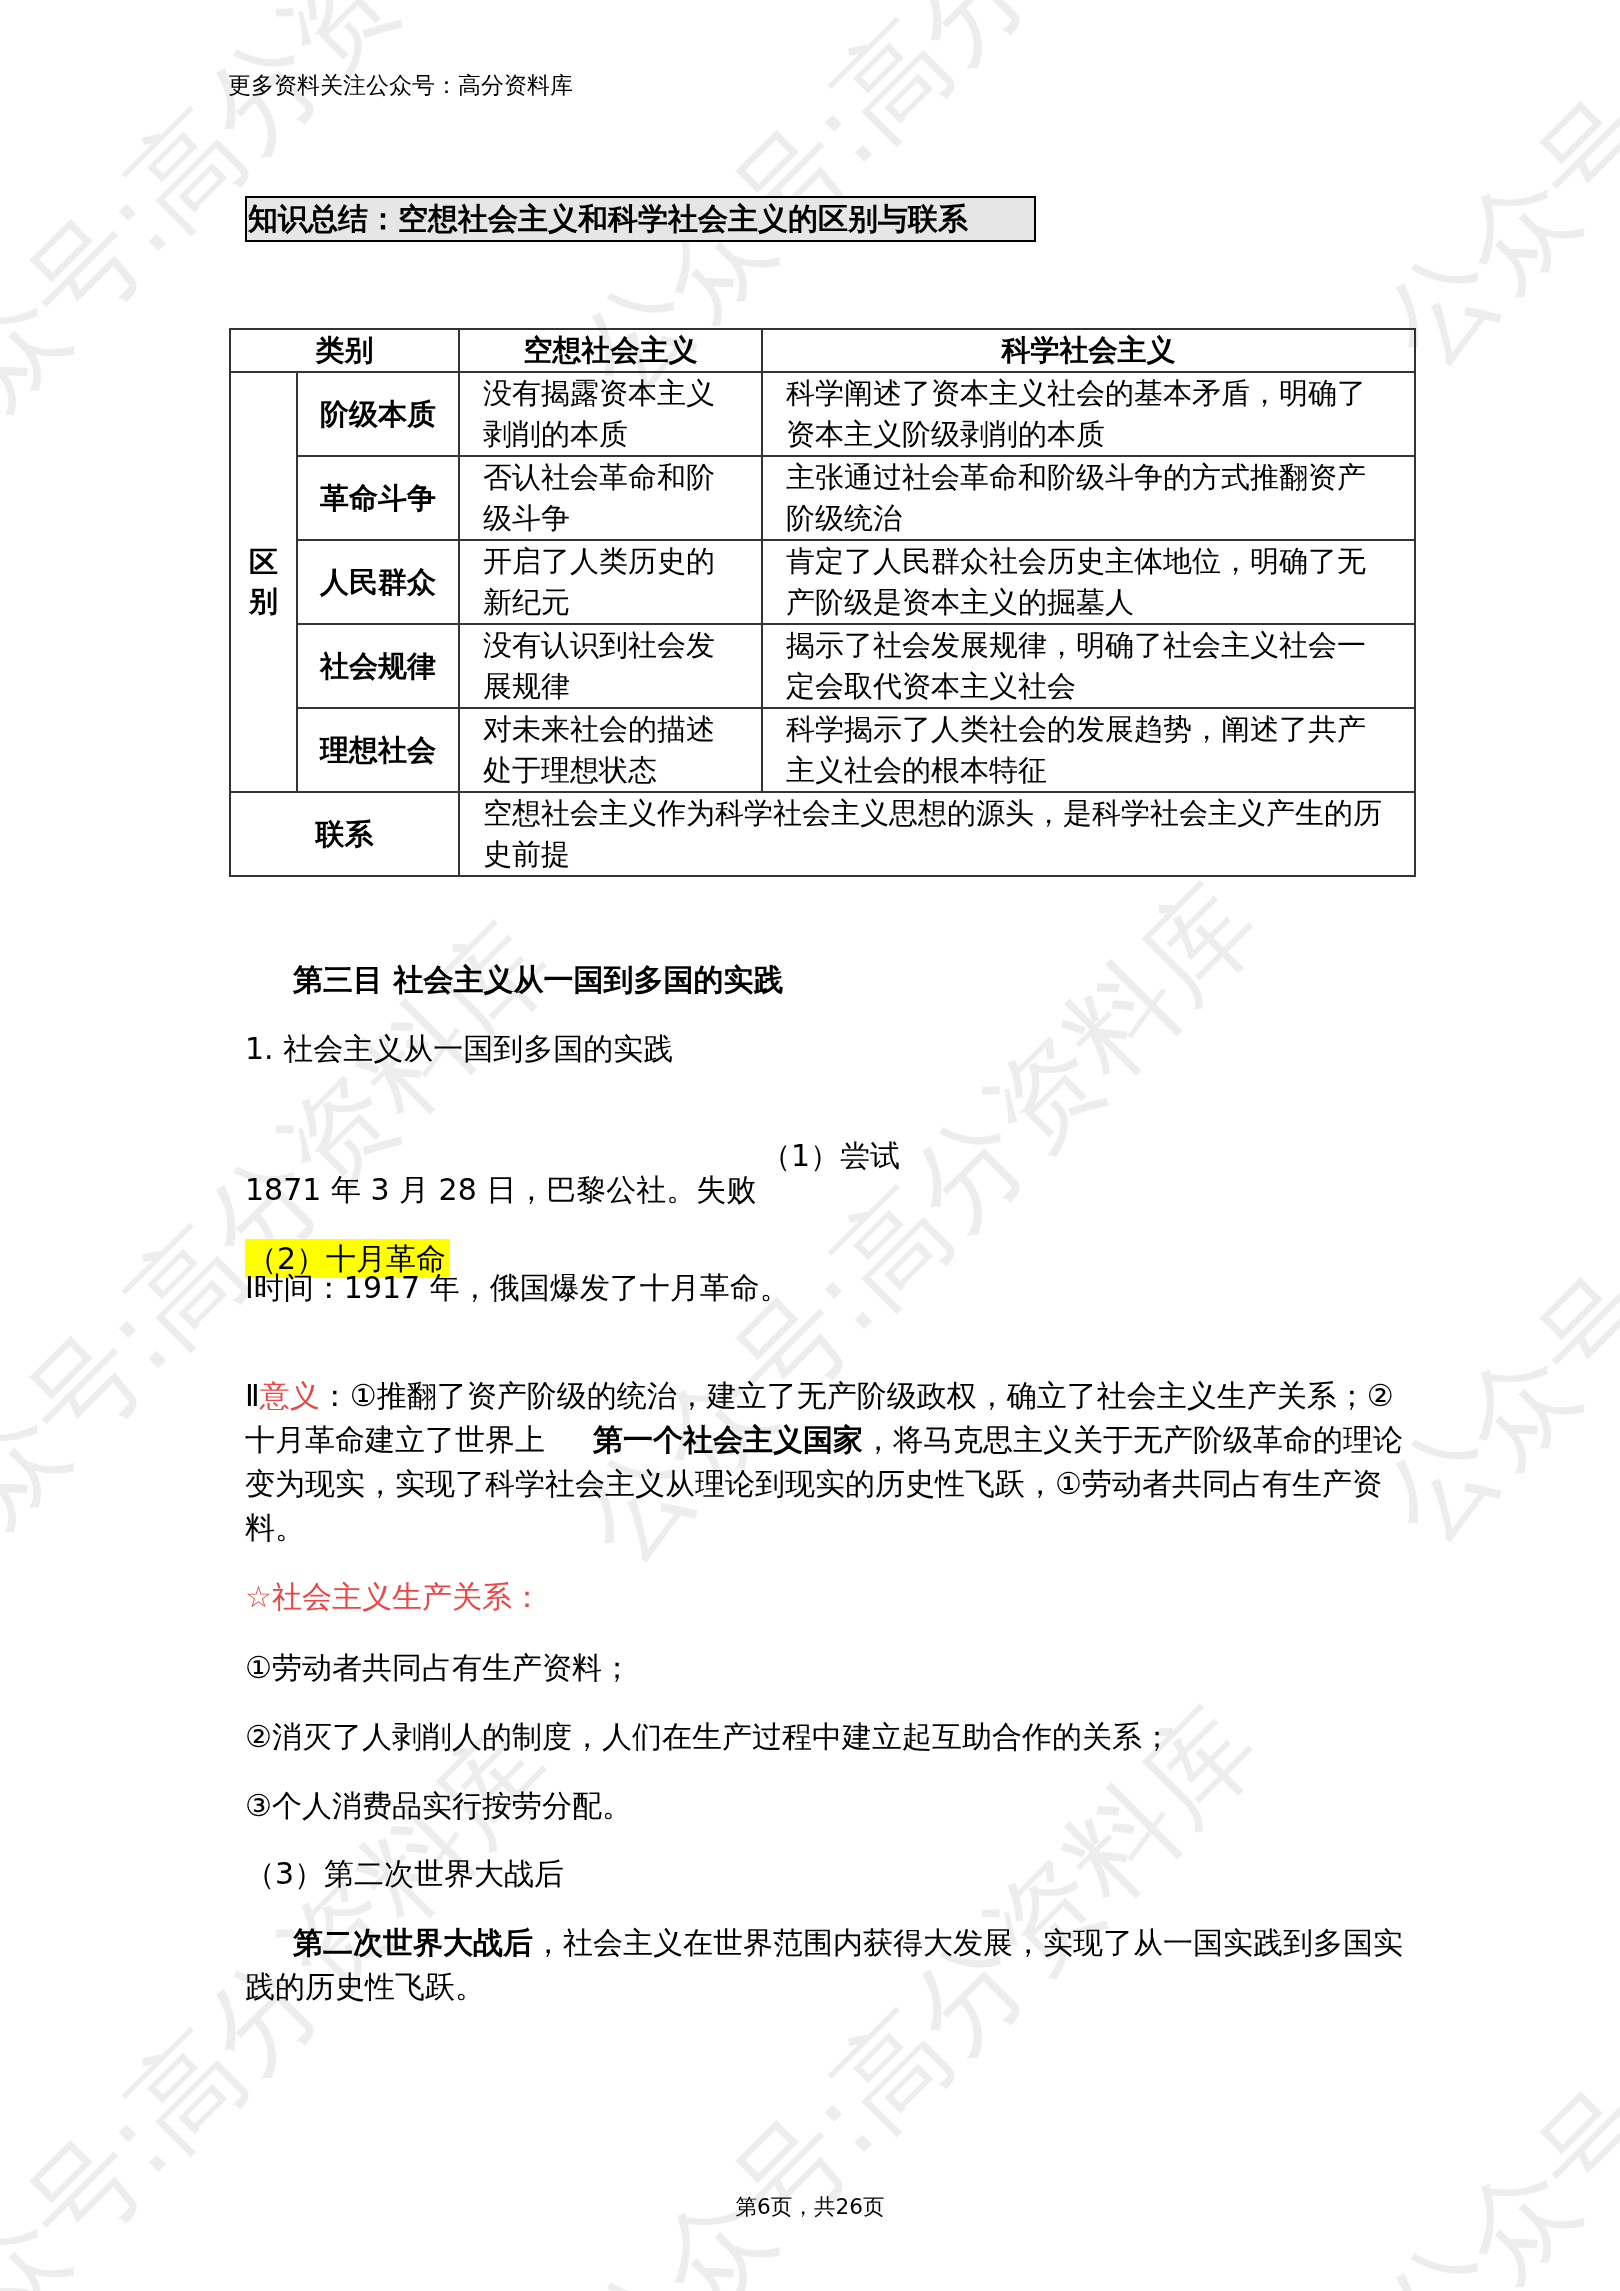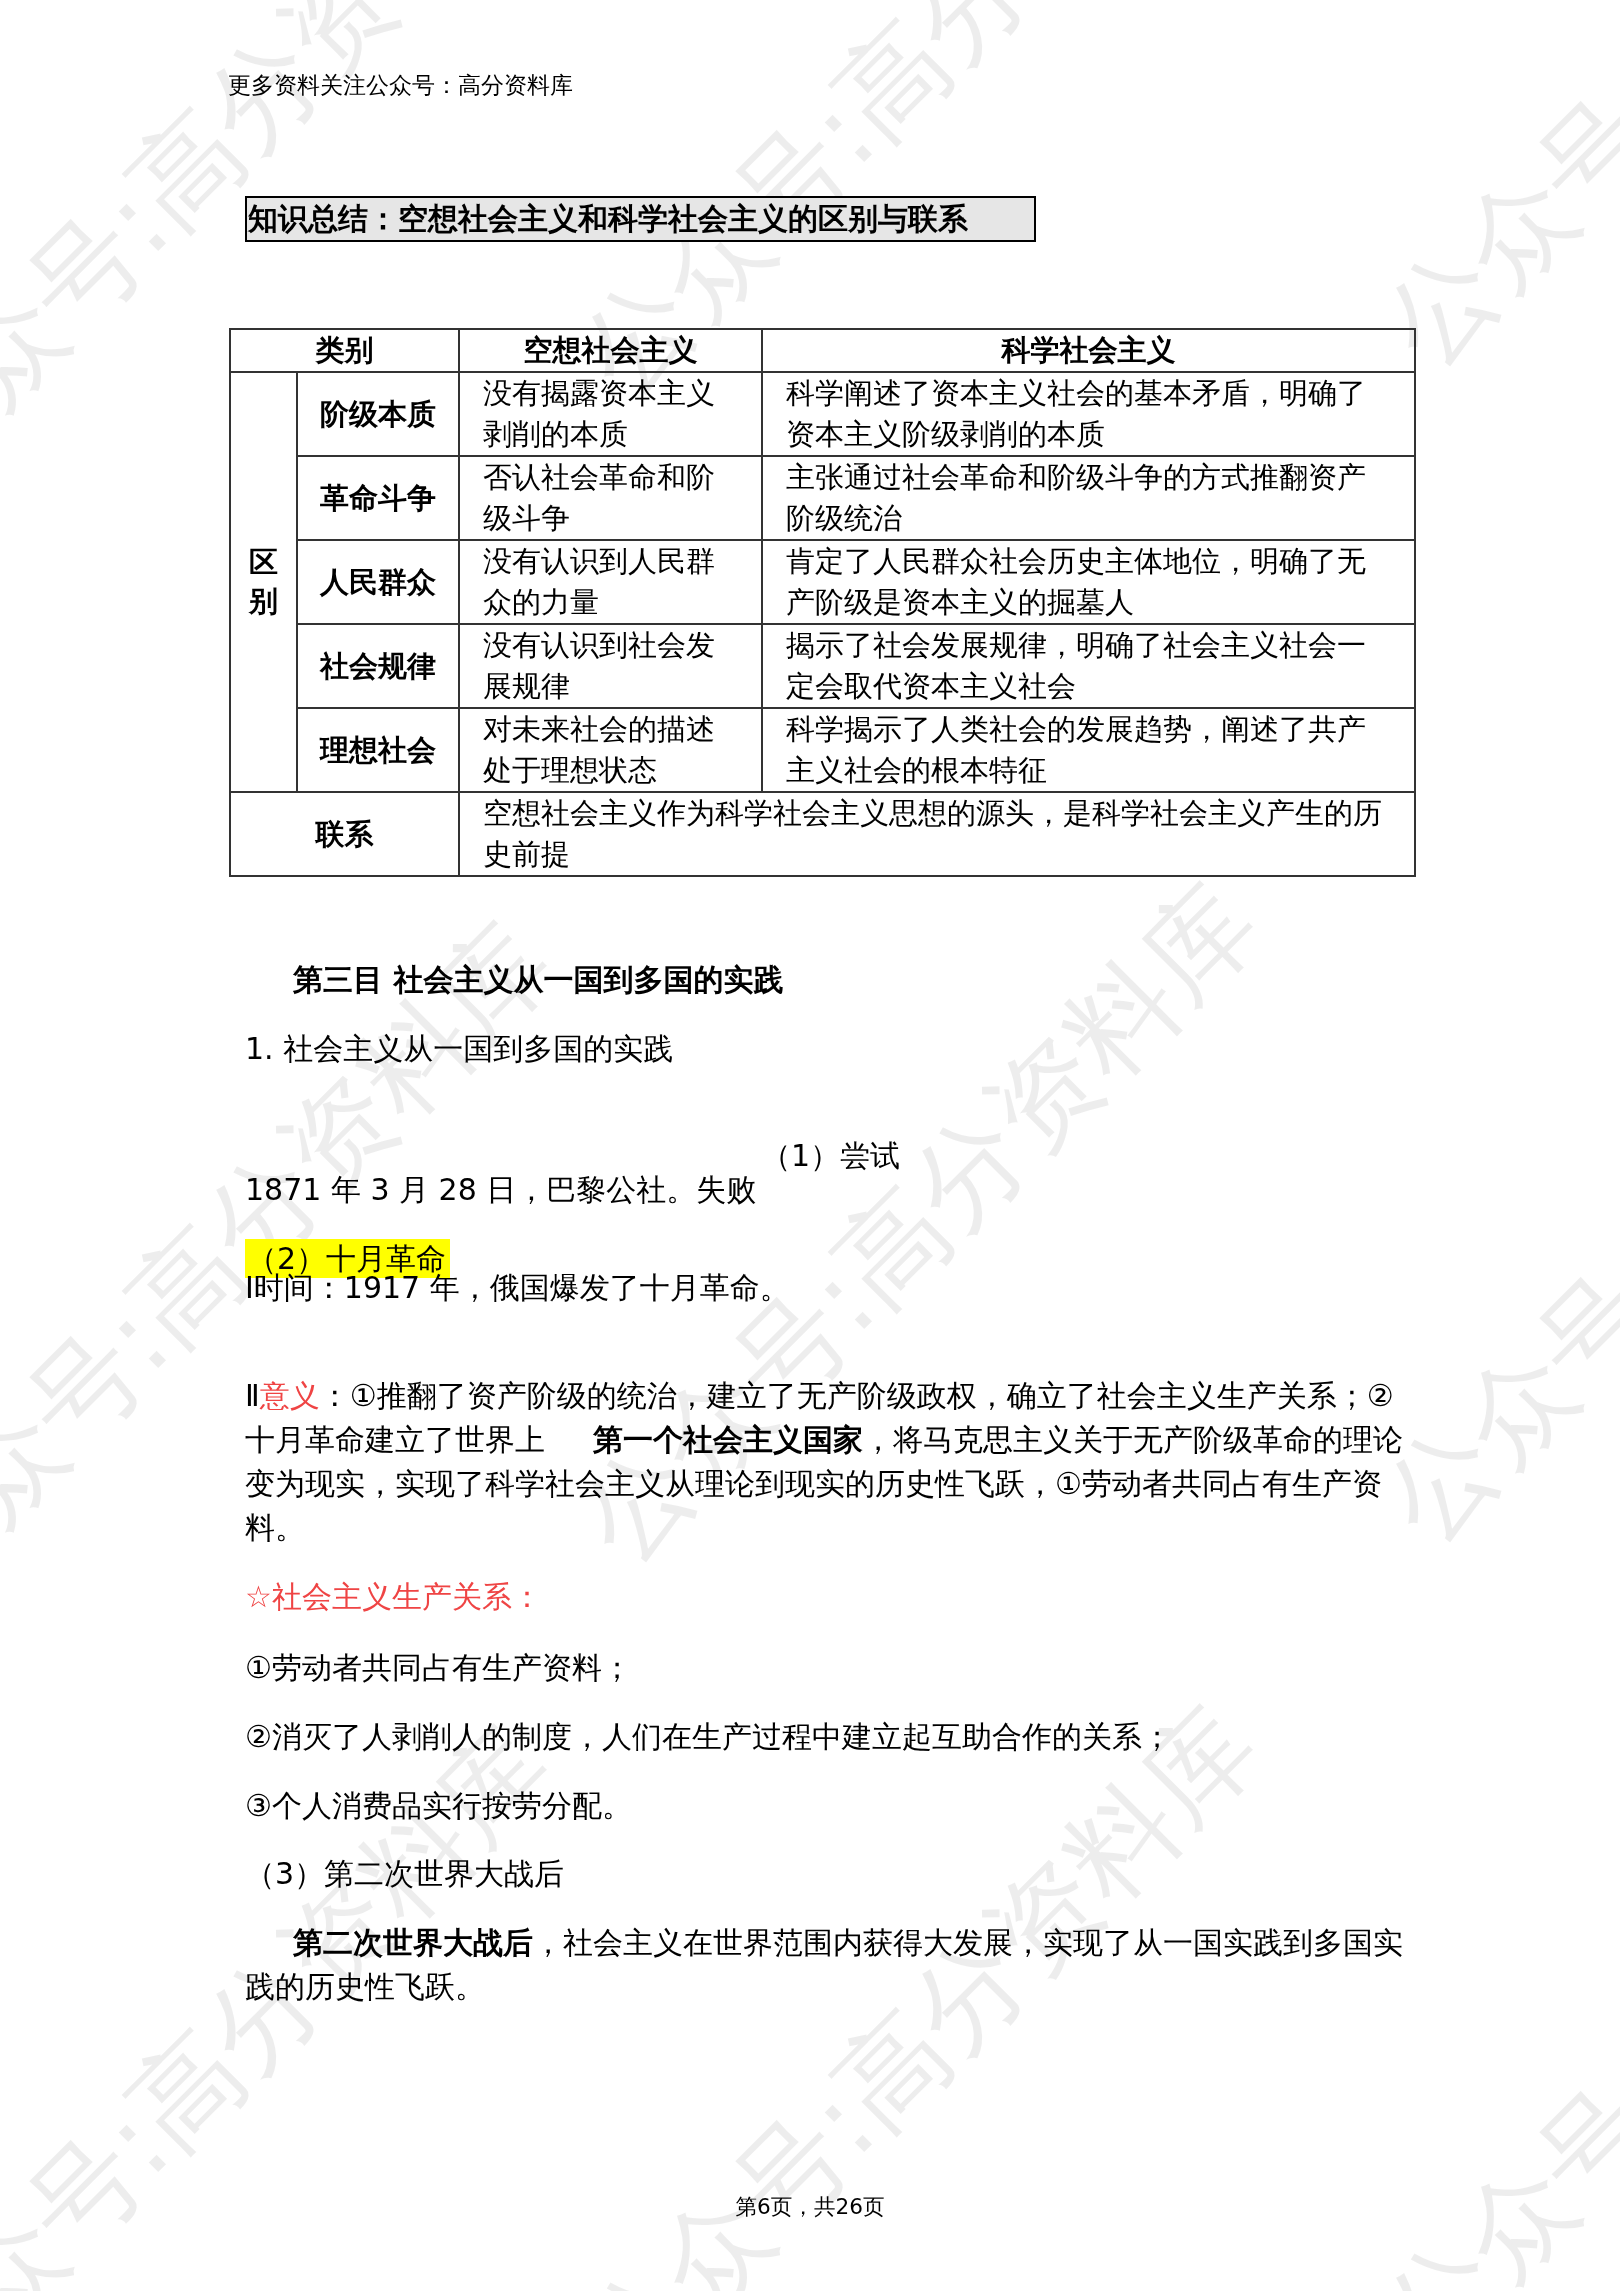--- a/index.html
+++ b/index.html
@@ -63,21 +63,21 @@
     <td>没有揭露资本主义剥削的本质</td>
     <td>科学阐述了资本主义社会的基本矛盾，明确了资本主义阶级剥削的本质</td>
   </tr>
   <tr class="body-row">
     <td class="cat">革命斗争</td>
     <td>否认社会革命和阶级斗争</td>
     <td>主张通过社会革命和阶级斗争的方式推翻资产阶级统治</td>
   </tr>
   <tr class="body-row">
     <td class="cat">人民群众</td>
-    <td>没有认识到人民群众的力量</td>
+    <td>开启了人类历史的新纪元</td>
     <td>肯定了人民群众社会历史主体地位，明确了无产阶级是资本主义的掘墓人</td>
   </tr>
   <tr class="body-row">
     <td class="cat">社会规律</td>
     <td>没有认识到社会发展规律</td>
     <td>揭示了社会发展规律，明确了社会主义社会一定会取代资本主义社会</td>
   </tr>
   <tr class="body-row">
     <td class="cat">理想社会</td>
     <td>对未来社会的描述处于理想状态</td>

